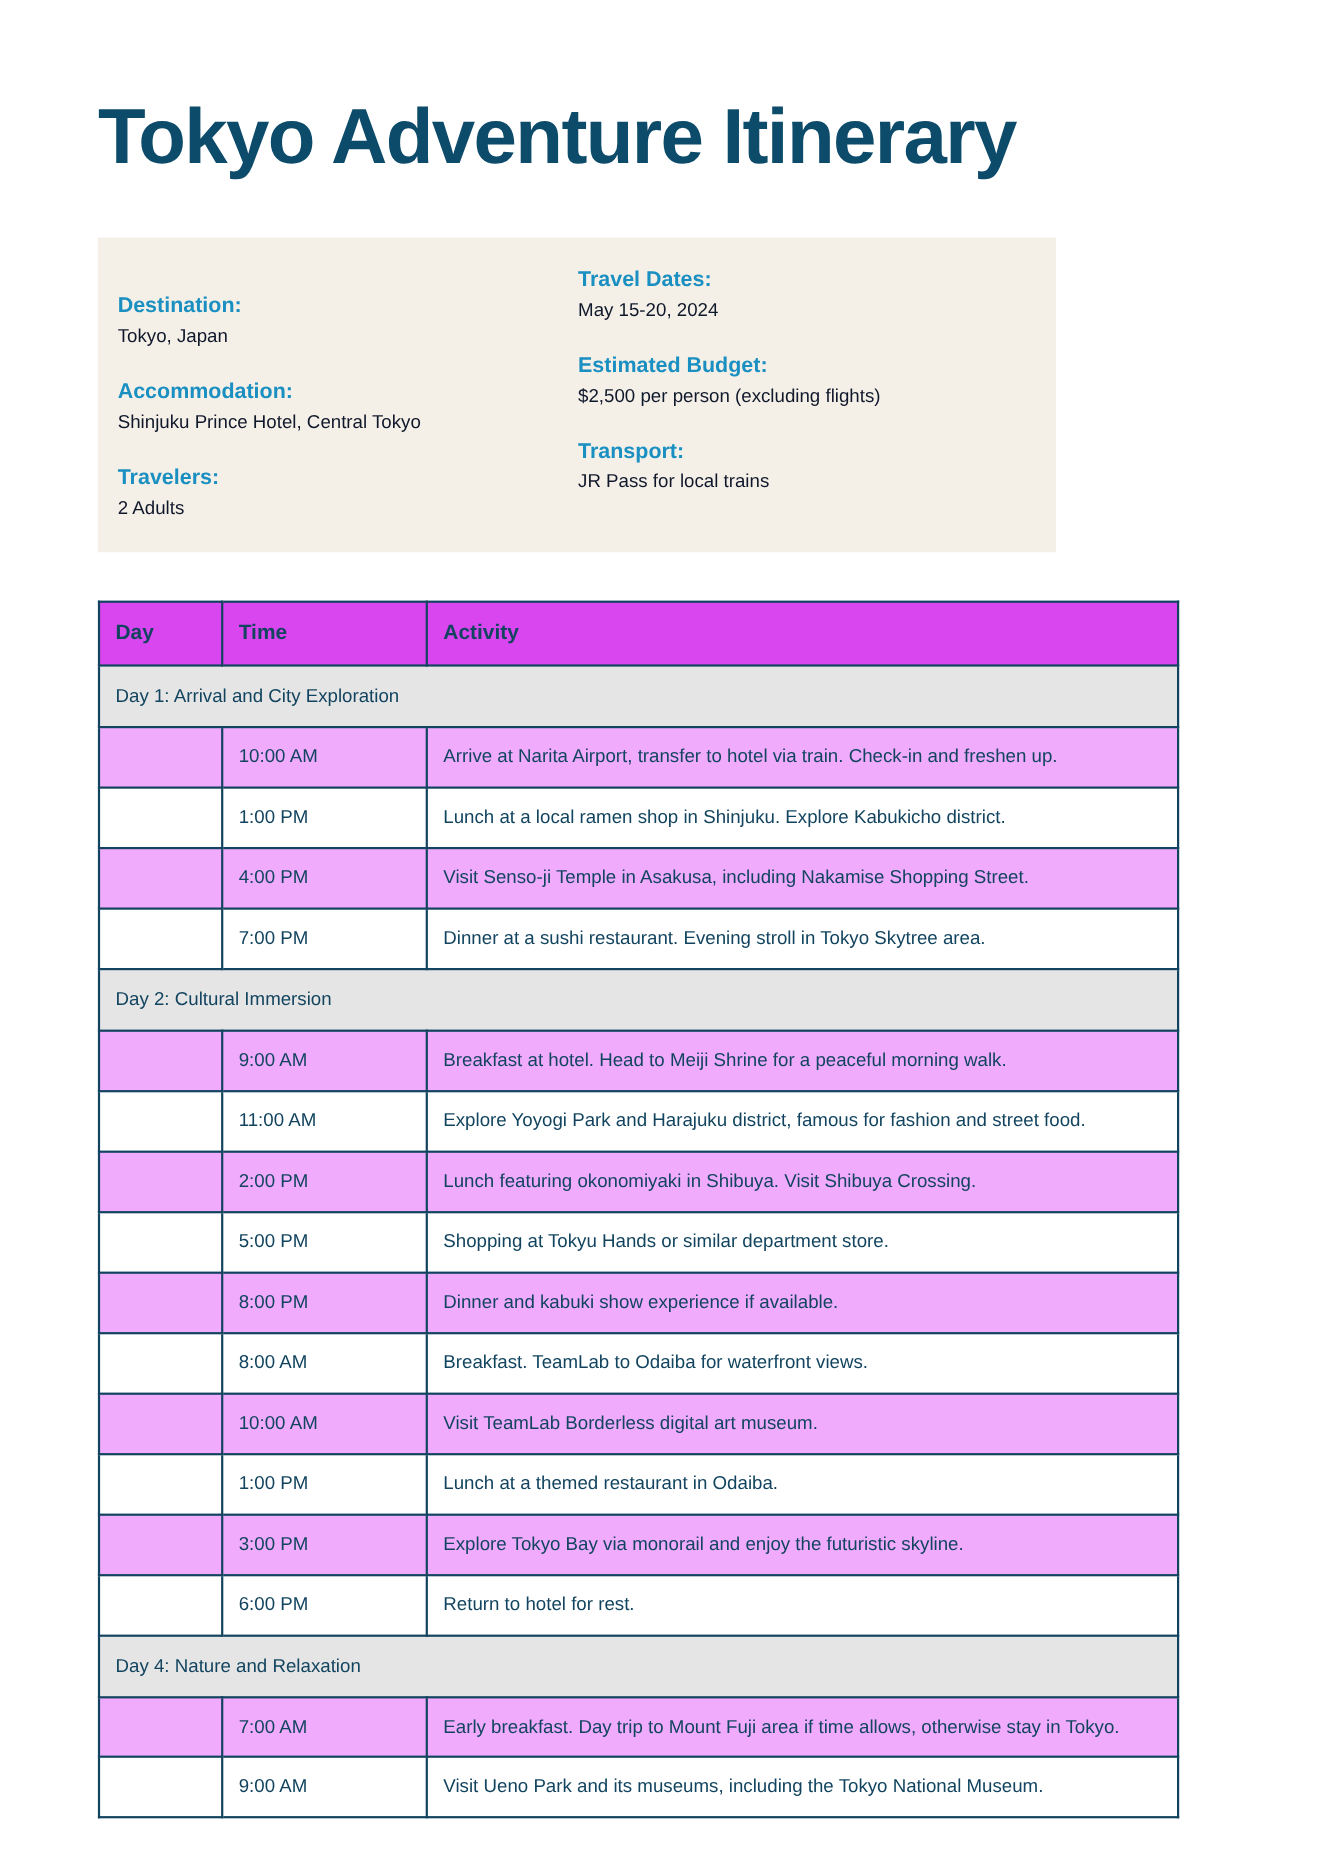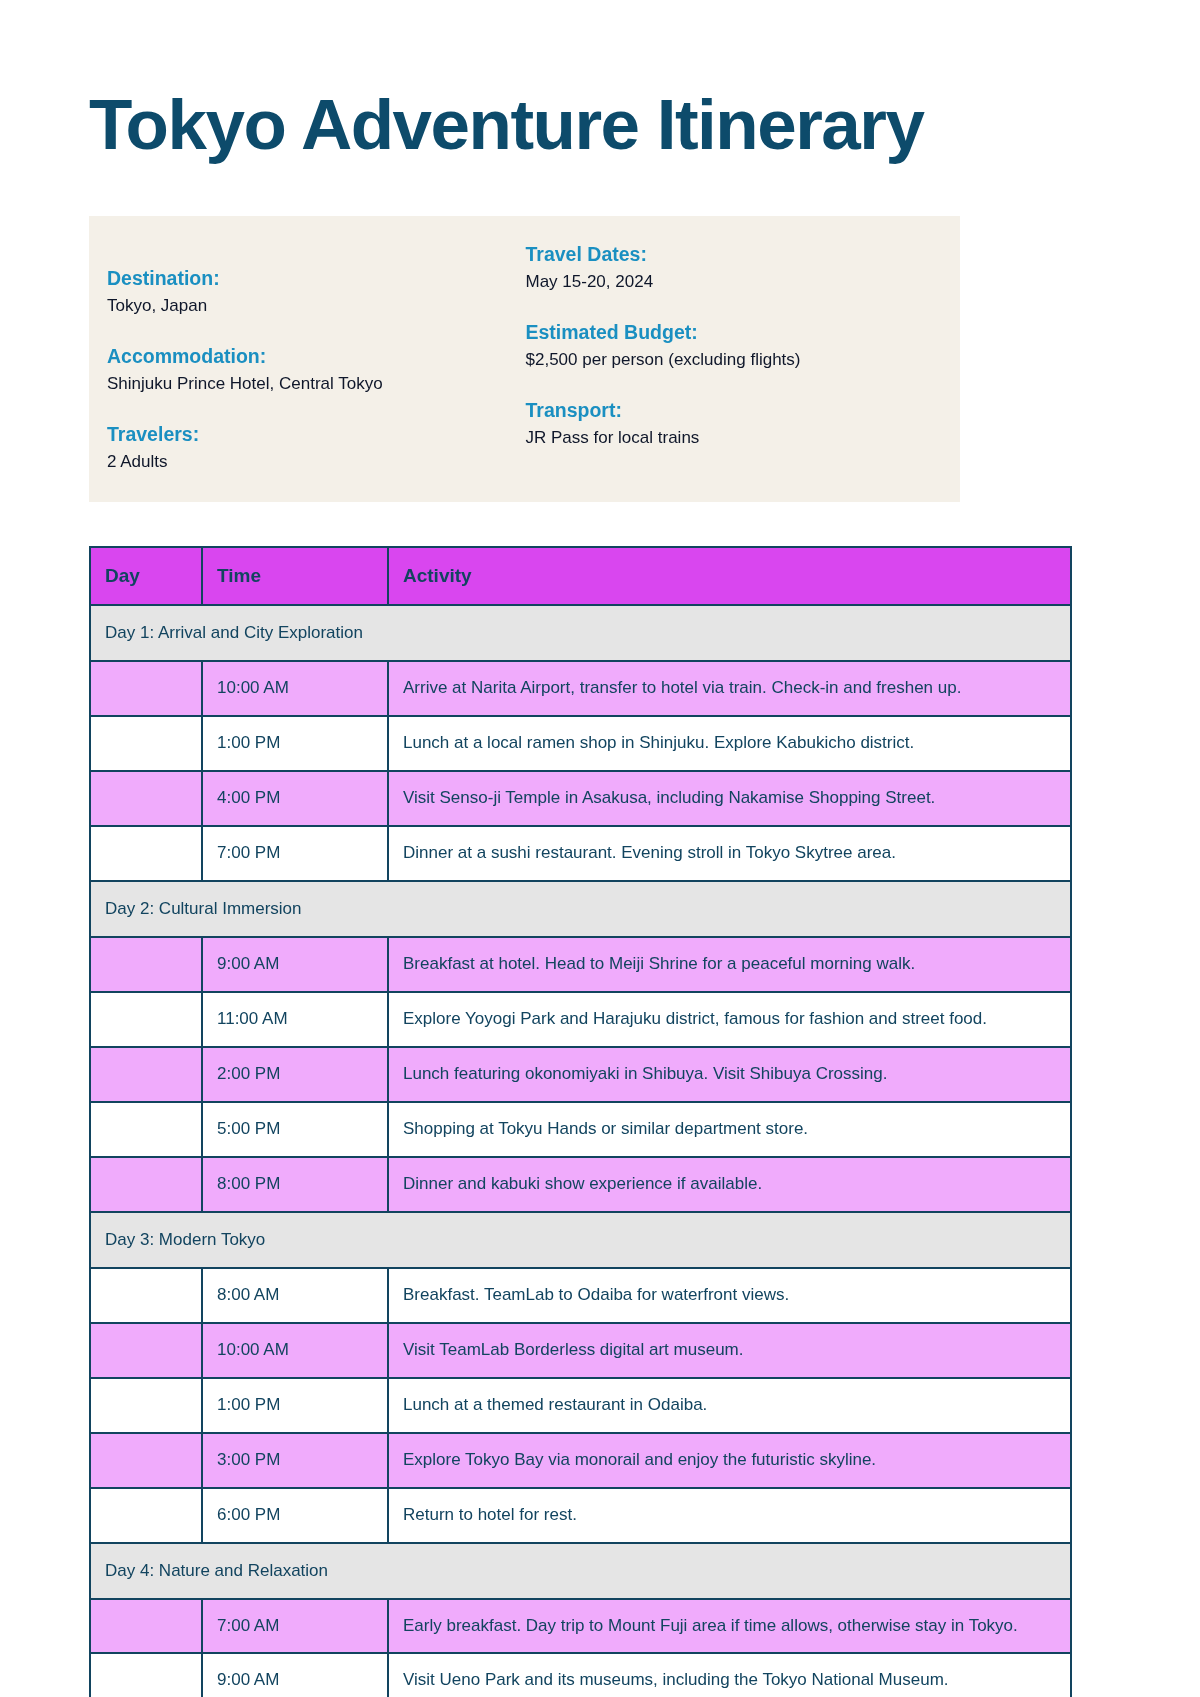--- a/index.html
+++ b/index.html
@@ -206,23 +206,20 @@
         <tr class="data-row even">
           <td class="cell-day"></td>
           <td class="cell-time">5:00 PM</td>
           <td class="cell-activity">Shopping at Tokyu Hands or similar department store.</td>
         </tr>
         <tr class="data-row odd">
           <td class="cell-day"></td>
           <td class="cell-time">8:00 PM</td>
           <td class="cell-activity">Dinner and kabuki show experience if available.</td>
         </tr>
-        <tr class="day-row">
-          <td colspan="3">Day 3: Modern Tokyo</td>
-        </tr>
         <tr class="data-row even">
           <td class="cell-day"></td>
           <td class="cell-time">8:00 AM</td>
           <td class="cell-activity">Breakfast. TeamLab to Odaiba for waterfront views.</td>
         </tr>
         <tr class="data-row odd">
           <td class="cell-day"></td>
           <td class="cell-time">10:00 AM</td>
           <td class="cell-activity">Visit TeamLab Borderless digital art museum.</td>
         </tr>

